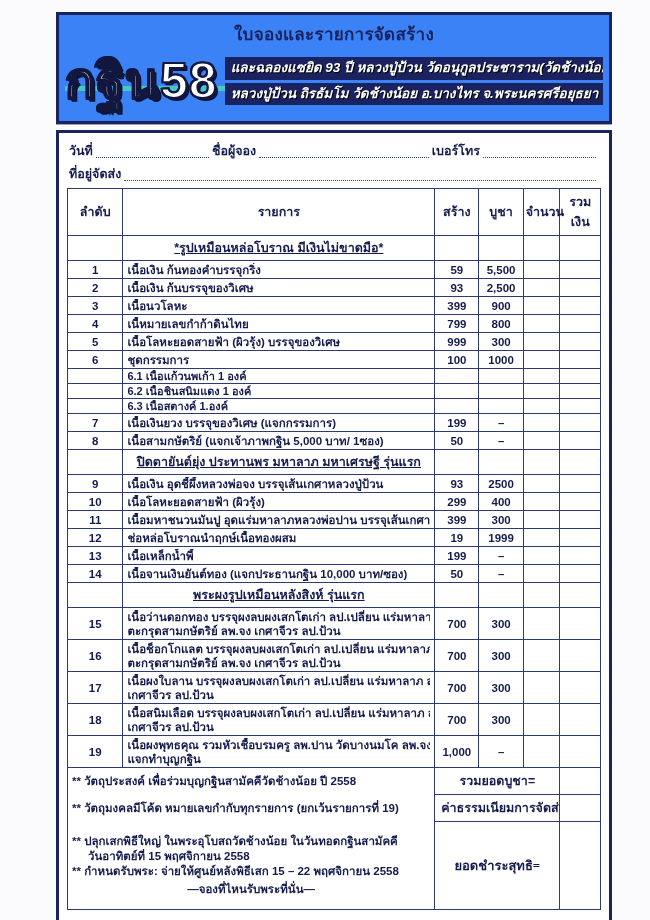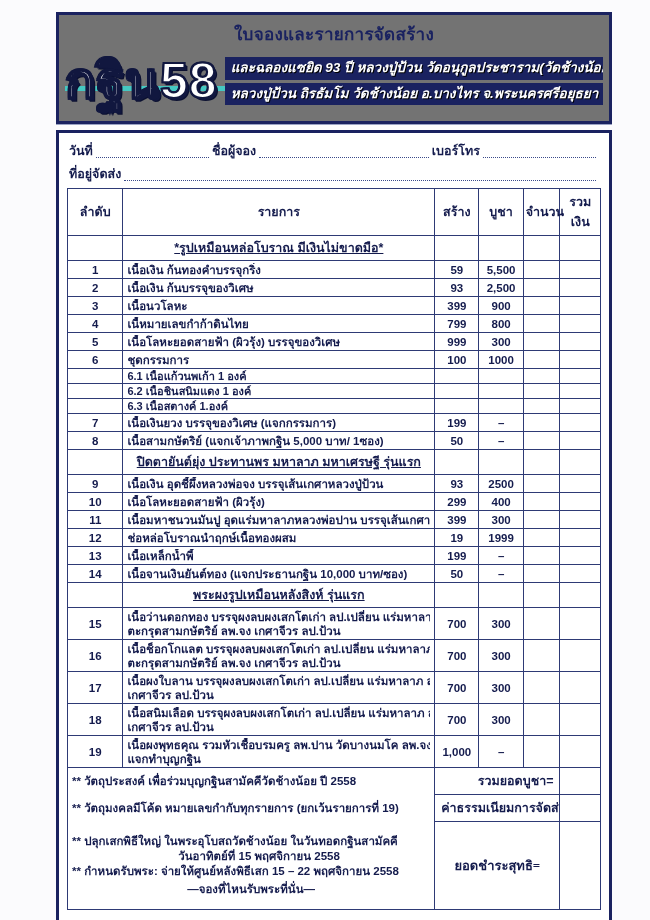--- a/index.html
+++ b/index.html
@@ -6,21 +6,21 @@
   body{
     width:650px;height:920px;overflow:hidden;position:relative;
     background:#fbfbfd;
     font-family:"Liberation Sans", sans-serif;
     color:#141b4d;
   }
   .sheet{position:absolute;left:56px;top:12px;width:556px;}
 
   
   .hdr-box{
-    border:3px solid #1a2260;background:#737373;
+    border:3px solid #1a2260;background:#3b82f6;
     padding:5px 6px 9px;box-shadow:0 1px 0 #9aa3c4;
   }
   .hdr-title{
     text-align:center;font-weight:bold;font-size:17px;color:#1a2260;
     letter-spacing:.3px;white-space:nowrap;
   }
   .logo-row{
     position:relative;display:flex;align-items:center;justify-content:center;
     margin-top:3px;height:62px;
   }
@@ -66,23 +66,23 @@
     text-align:center;text-decoration:underline;font-size:12.5px;
     padding:2px 2px;white-space:nowrap;
   }
   tr.subrow td{font-size:11px;padding:0.5px 4px;}
   tr.subrow td.item div{line-height:13px;}
 
   td.note{font-size:11.5px;white-space:nowrap;padding:3px 4px;}
   td.nbb{border-bottom:none;}
   td.nbt{border-top:none;}
   .noteline{line-height:15px;white-space:nowrap;overflow:hidden;}
-  .noteline.indent{padding-left:16px;text-align:center;}
+  .noteline.indent{padding-left:16px;}
   .noteline.center{text-align:center;padding-top:3px;}
-  td.sum-label{text-align:right;font-size:12.5px;padding:3px 6px;white-space:nowrap;}
+  td.sum-label{text-align:center;font-size:12.5px;padding:3px 6px;white-space:nowrap;}
   td.net-label{text-align:center;font-size:13px;height:84px;vertical-align:middle;white-space:nowrap;font-family:Liberation Serif, serif;}
 
   .sig-line{
     display:flex;align-items:flex-end;font-weight:bold;font-size:12.5px;
     padding:9px 14px 7px 58px;white-space:nowrap;
   }
   .d3{flex:3;} .d2{flex:2;}
 </style>
 </head>
 <body>

